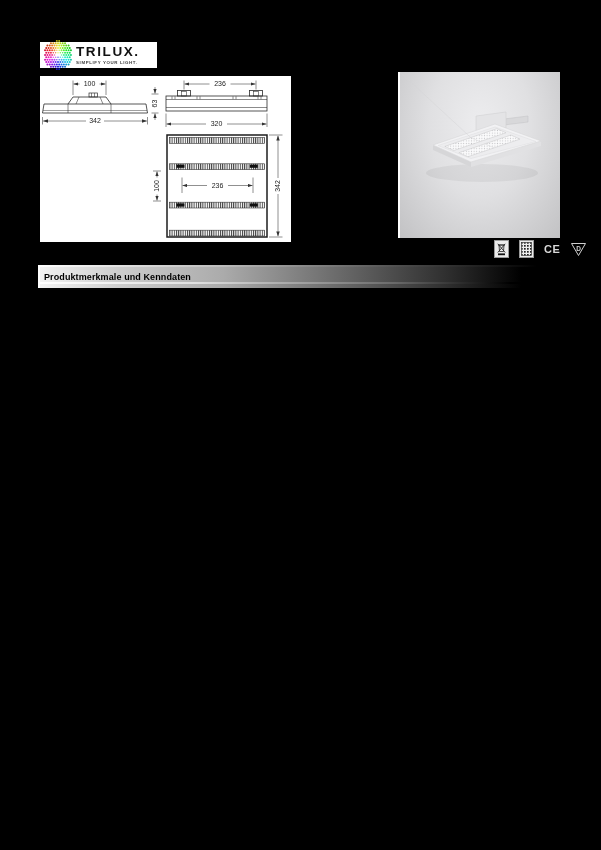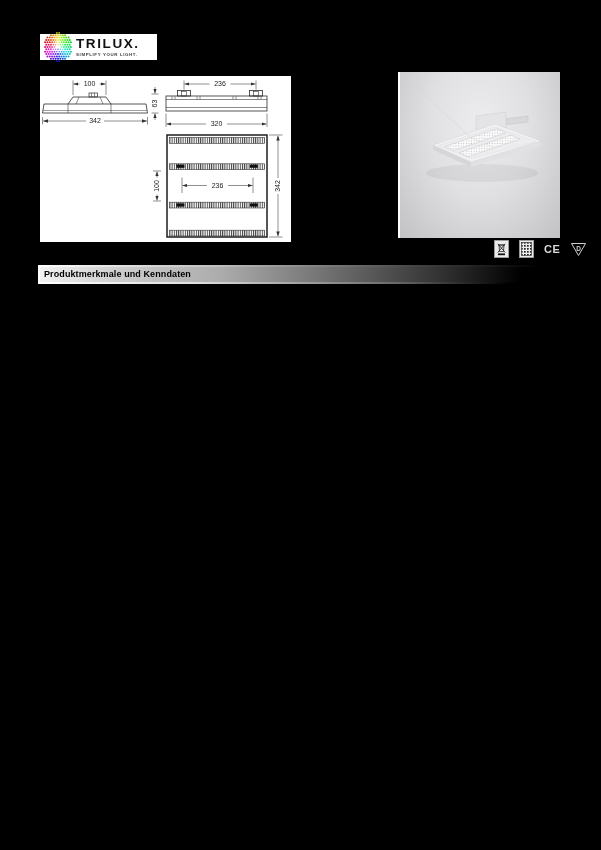--- a/index.html
+++ b/index.html
@@ -2,21 +2,21 @@
 <html><head>
 <meta charset="utf-8">
 <style>
   html,body{margin:0;padding:0;}
   body{
     width:601px;height:850px;background:#000;position:relative;overflow:hidden;
     font-family:"Liberation Sans",sans-serif;
   }
   
   .logo-box{
-    position:absolute;left:40px;top:34px;width:117px;height:26px;background:#fff;
+    position:absolute;left:40px;top:42px;width:117px;height:26px;background:#fff;
     display:flex;align-items:center;
   }
   .logo-sphere{width:32px;height:32px;margin-left:2px;flex:0 0 auto;}
   .logo-text{margin-left:2px;display:flex;flex-direction:column;}
   .logo-brand{
     font-size:13.5px;font-weight:bold;color:#111;letter-spacing:1.6px;line-height:13px;
   }
   .logo-tagline{
     font-size:4.4px;font-weight:bold;color:#3c3c3c;letter-spacing:0.62px;margin-top:2px;
   }
@@ -44,21 +44,21 @@
   .ce-mark{
     font-size:11px;font-weight:bold;color:#d8d8d8;letter-spacing:0.5px;line-height:16px;
   }
   
   .section-bar{position:absolute;left:38px;top:265px;width:525px;height:19px;}
   .section-bar .hl-top{
     position:absolute;left:0;top:0;width:100%;height:1.5px;
     background:linear-gradient(90deg,#ffffff 0%,#bdbdbd 35%,#4a4a4a 70%,rgba(0,0,0,0) 95%);
   }
   .section-bar .bar-main{
-    position:absolute;left:0;top:1.5px;width:100%;height:15px;
+    position:absolute;left:0;top:1.5px;width:100%;height:21px;
     border-left:2px solid #fff;box-sizing:border-box;
     background:linear-gradient(90deg,#f2f2f2 0%,#cdcdcd 15%,#ababab 35%,#707070 55%,#2e2e2e 78%,#000 92%);
     display:flex;align-items:center;
   }
   .section-bar .bar-title{
     font-size:9px;font-weight:bold;color:#000;padding-left:4px;letter-spacing:0.1px;
     white-space:nowrap;
   }
   .section-bar .hl-bottom{
     position:absolute;left:0;top:16.5px;width:100%;height:2px;

